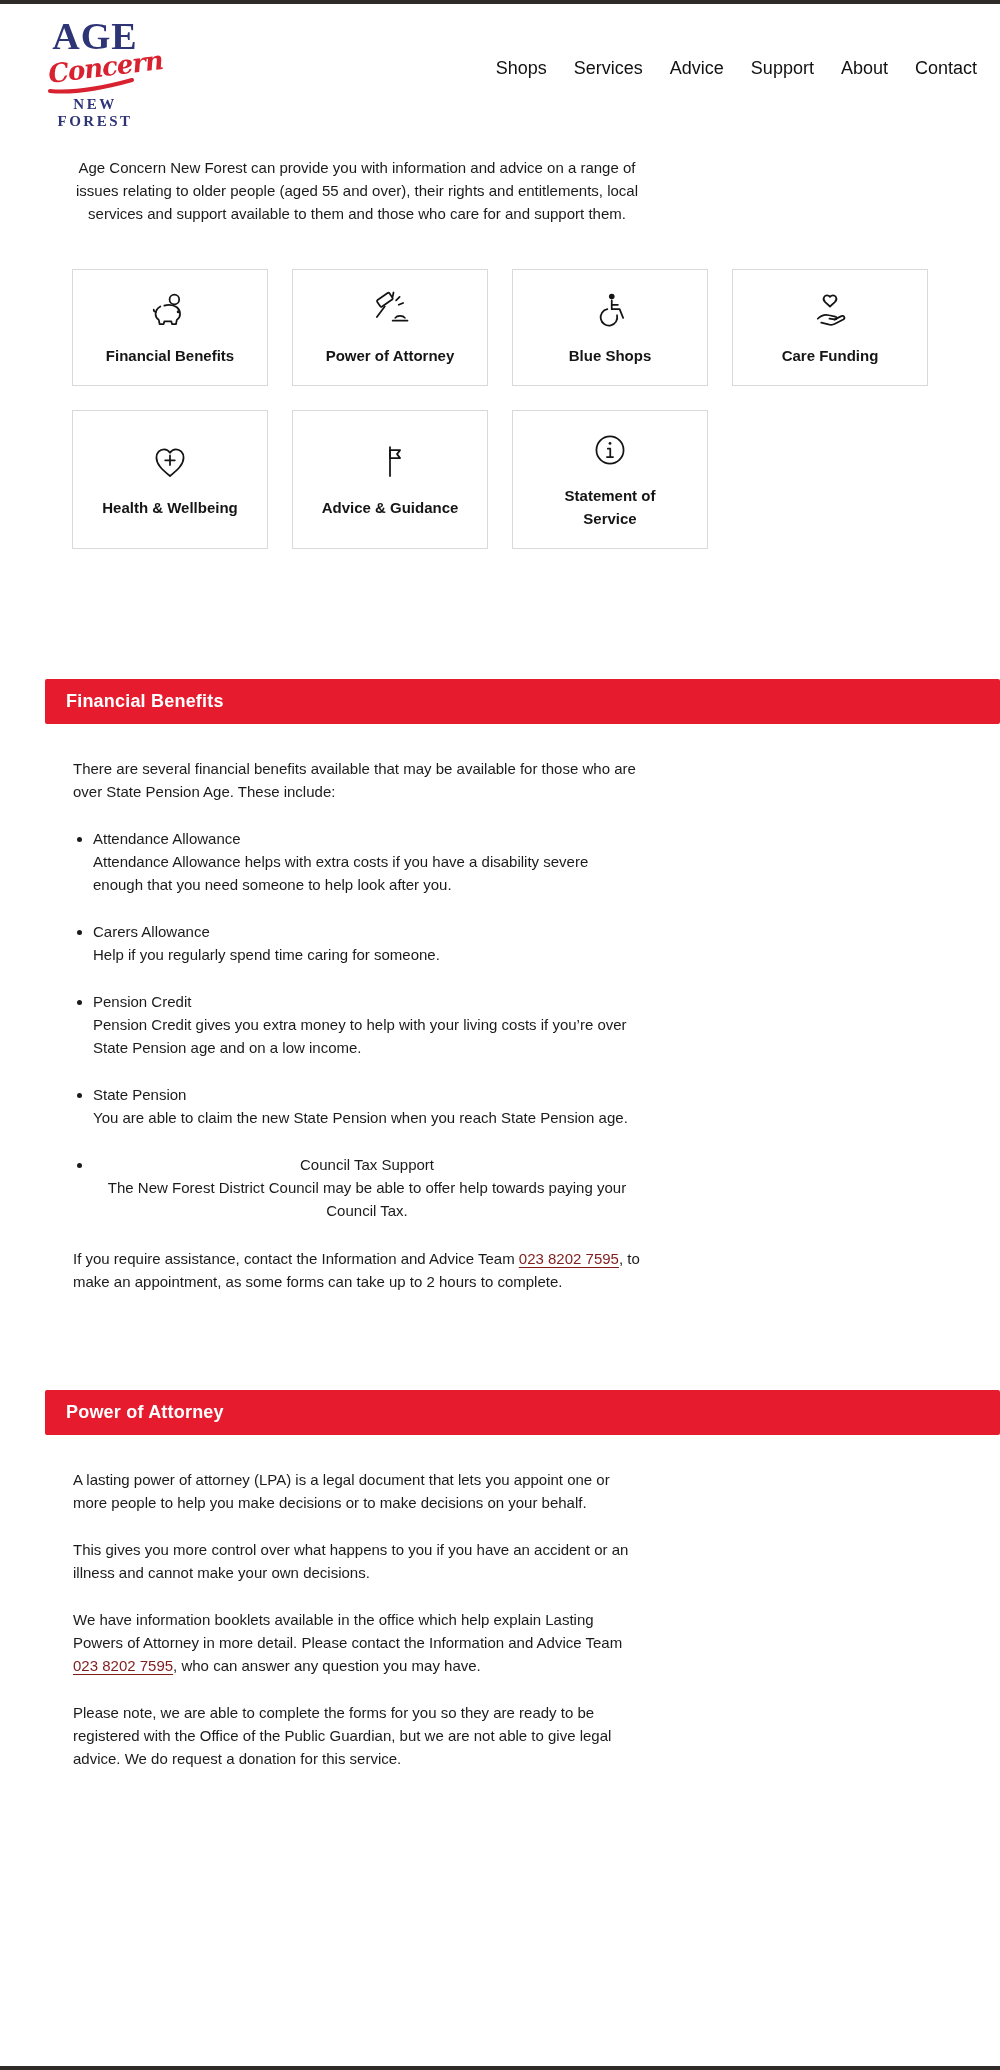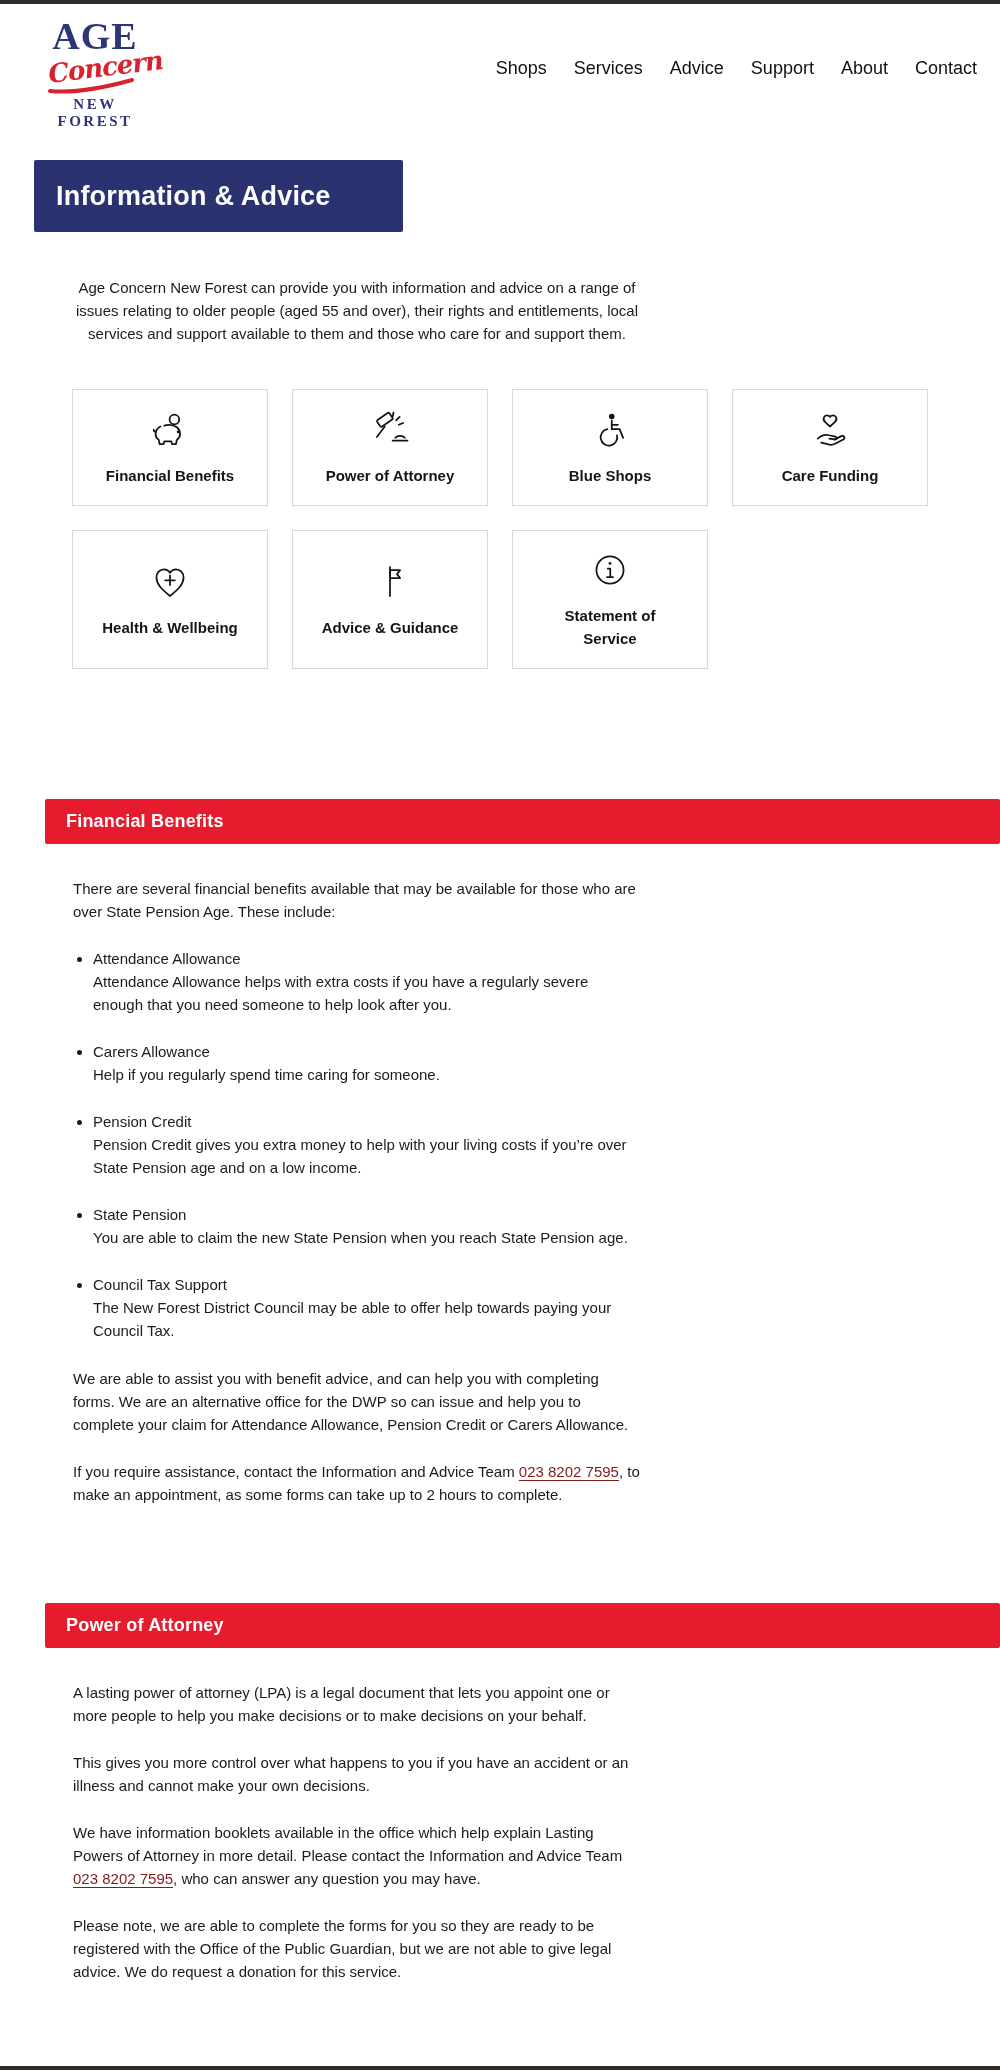--- a/index.html
+++ b/index.html
@@ -67,21 +67,21 @@
   }
   .sec-financial { margin-top:130px; }
   .sec-poa { margin-top:97px; }
 
   .sec-body { margin:33px 0 0 73px; max-width:568px; font-size:15px; line-height:23px; color:#1b1b1b; }
   .sec-body p { margin-bottom:24px; }
   .sec-body p:last-child { margin-bottom:0; }
 
   ul.benefits { list-style:disc; margin:22px 0 25px 0; padding-left:20px; }
   ul.benefits li { margin-bottom:24px; }
-  ul.benefits li:last-child { margin-bottom:0; }
+  ul.benefits li:last-child { margin-bottom:0;text-align:center; }
   .li-title { display:block; }
   .li-desc { display:block; }
 
   a.phone { color:#7f1d1d; text-decoration:underline; text-underline-offset:3px; cursor:pointer; }
 
   .tail-space { height:16px; }
 </style>
 </head>
 <body>
 
@@ -102,23 +102,20 @@
     <nav class="nav">
       <a>Shops</a>
       <a>Services</a>
       <a>Advice</a>
       <a>Support</a>
       <a>About</a>
       <a>Contact</a>
     </nav>
   </div>
 
-  <div class="title-banner">
-    <h1>Information &amp; Advice</h1>
-  </div>
 
   <p class="intro">Age Concern New Forest can provide you with information and advice on a range of issues relating to older people (aged 55 and over), their rights and entitlements, local services and support available to them and those who care for and support them.</p>
 
   <div class="cards">
     <div class="card">
       <svg viewBox="0 0 48 48" fill="none" stroke="#141414" stroke-width="2" stroke-linecap="round" stroke-linejoin="round">
         <circle cx="29" cy="12" r="5.5"></circle>
         <path d="M13 20c-3.5 2-5.5 5-5.5 8.5 0 2.8 1.4 5.2 3.7 6.8l.9 4.7h4.6l.8-2.9h8l.8 2.9h4.6l.9-4.7c2.3-1.6 3.7-4 3.7-6.8 0-6.3-5.7-10.5-12.5-10.5-2 0-3.9.3-5.5 1"></path>
         <path d="M8 26c-1.8 0-2.6-1-2.6-2.4"></path>
         <circle cx="33.5" cy="26" r="0.8" fill="#141414"></circle>
@@ -176,41 +173,40 @@
   </div>
 
   <div class="red-heading sec-financial">Financial Benefits</div>
 
   <div class="sec-body">
     <p>There are several financial benefits available that may be available for those who are over State Pension Age. These include:</p>
 
     <ul class="benefits">
       <li>
         <span class="li-title">Attendance Allowance</span>
-        <span class="li-desc">Attendance Allowance helps with extra costs if you have a regularly severe enough that you need someone to help look after you.</span>
+        <span class="li-desc">Attendance Allowance helps with extra costs if you have a disability severe enough that you need someone to help look after you.</span>
       </li>
       <li>
         <span class="li-title">Carers Allowance</span>
         <span class="li-desc">Help if you regularly spend time caring for someone.</span>
       </li>
       <li>
         <span class="li-title">Pension Credit</span>
         <span class="li-desc">Pension Credit gives you extra money to help with your living costs if you’re over State Pension age and on a low income.</span>
       </li>
       <li>
         <span class="li-title">State Pension</span>
         <span class="li-desc">You are able to claim the new State Pension when you reach State Pension age.</span>
       </li>
       <li>
         <span class="li-title">Council Tax Support</span>
         <span class="li-desc">The New Forest District Council may be able to offer help towards paying your Council Tax.</span>
       </li>
     </ul>
 
-    <p>We are able to assist you with benefit advice, and can help you with completing forms. We are an alternative office for the DWP so can issue and help you to complete your claim for Attendance Allowance, Pension Credit or Carers Allowance.</p>
 
     <p><span>If you require assistance, contact the Information and Advice Team </span><a class="phone">023 8202 7595</a><span>, to make an appointment, as some forms can take up to 2 hours to complete.</span></p>
   </div>
 
   <div class="red-heading sec-poa">Power of Attorney</div>
 
   <div class="sec-body">
     <p>A lasting power of attorney (LPA) is a legal document that lets you appoint one or more people to help you make decisions or to make decisions on your behalf.</p>
     <p>This gives you more control over what happens to you if you have an accident or an illness and cannot make your own decisions.</p>
     <p><span>We have information booklets available in the office which help explain Lasting Powers of Attorney in more detail. Please contact the Information and Advice Team </span><a class="phone">023 8202 7595</a><span>, who can answer any question you may have.</span></p>

